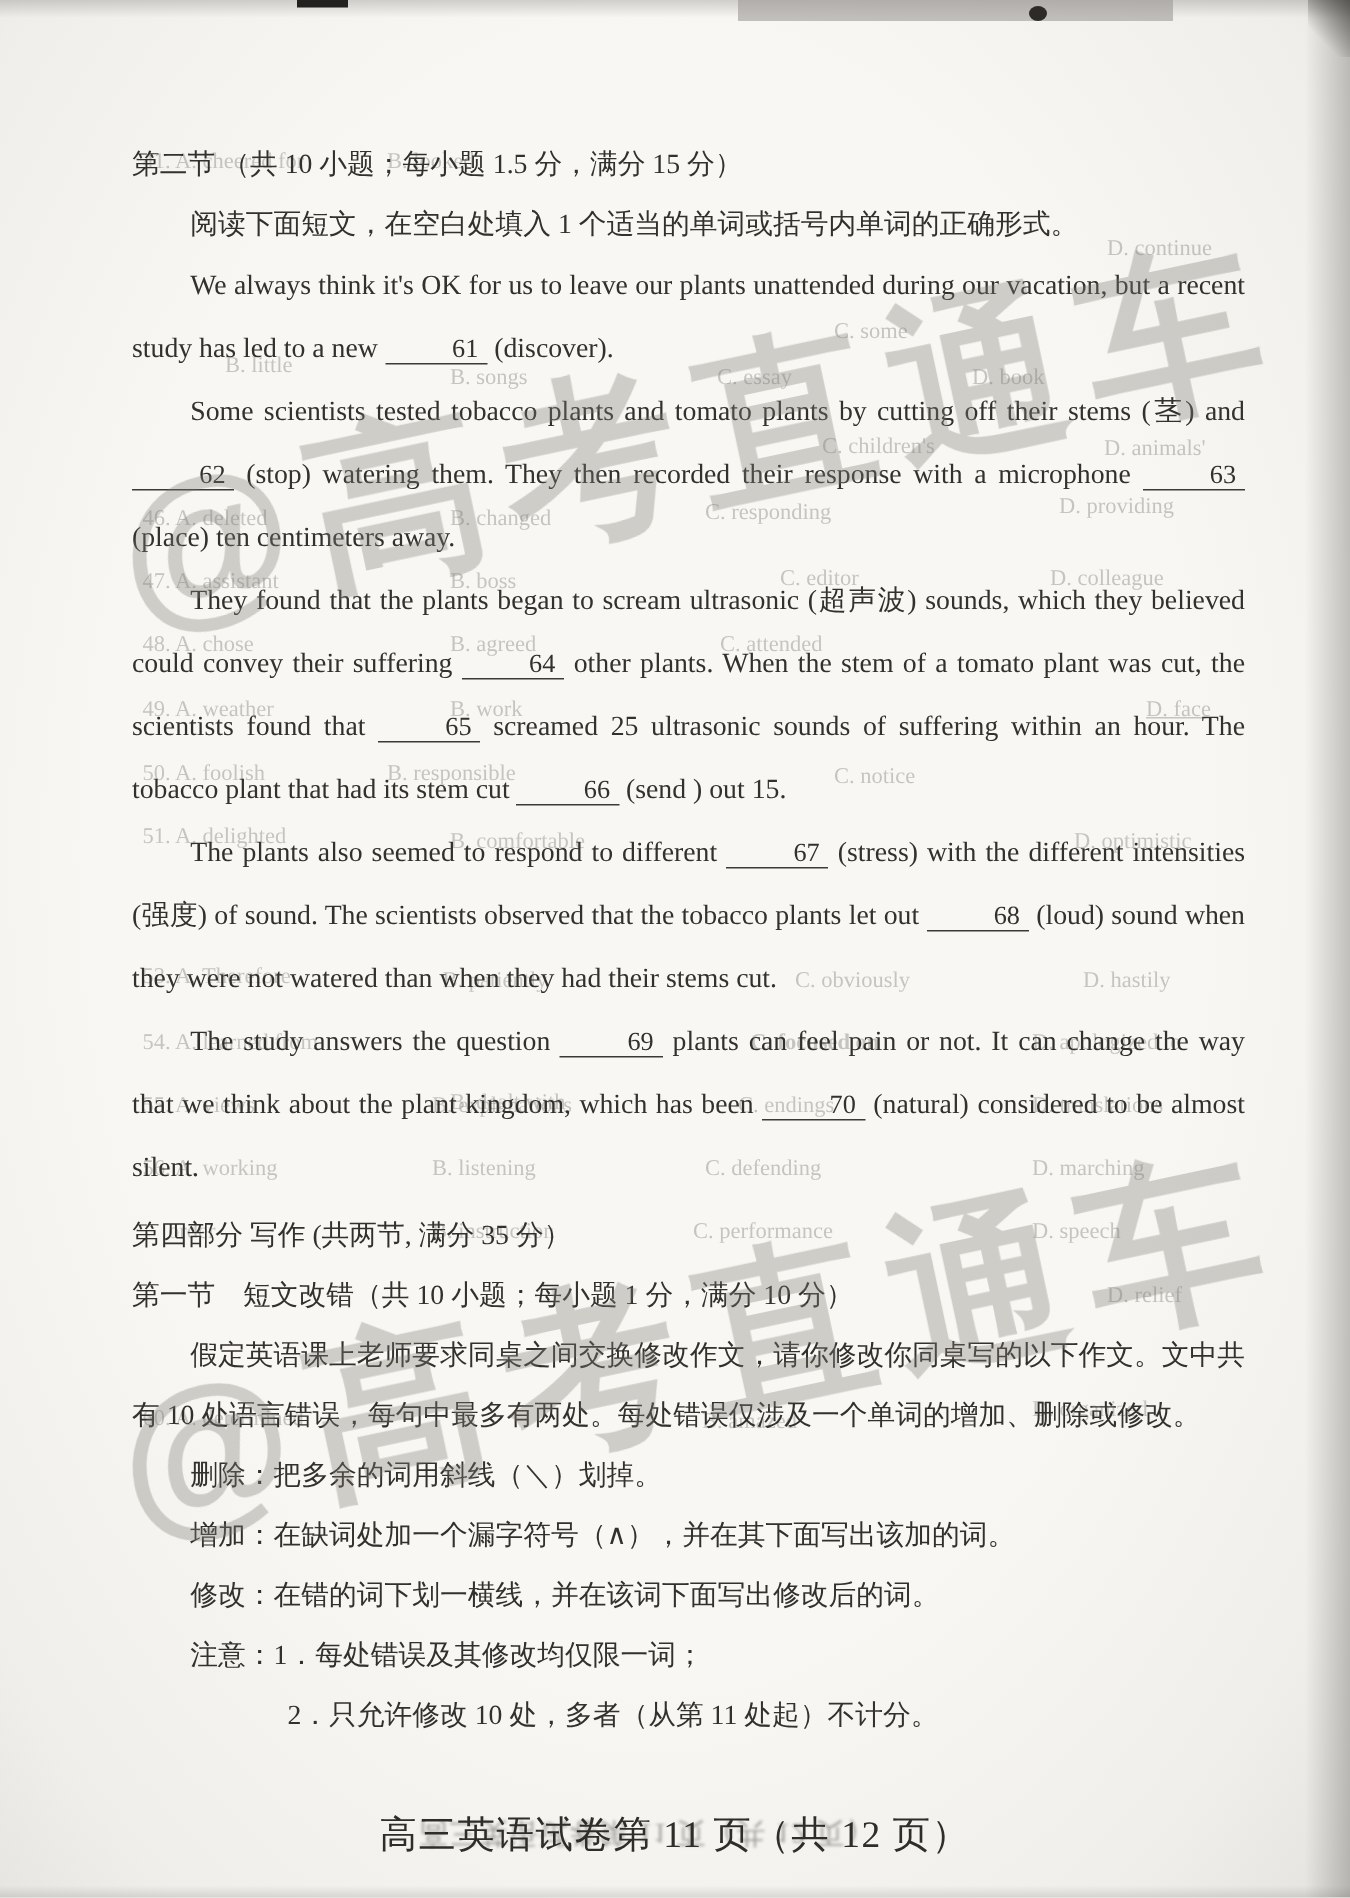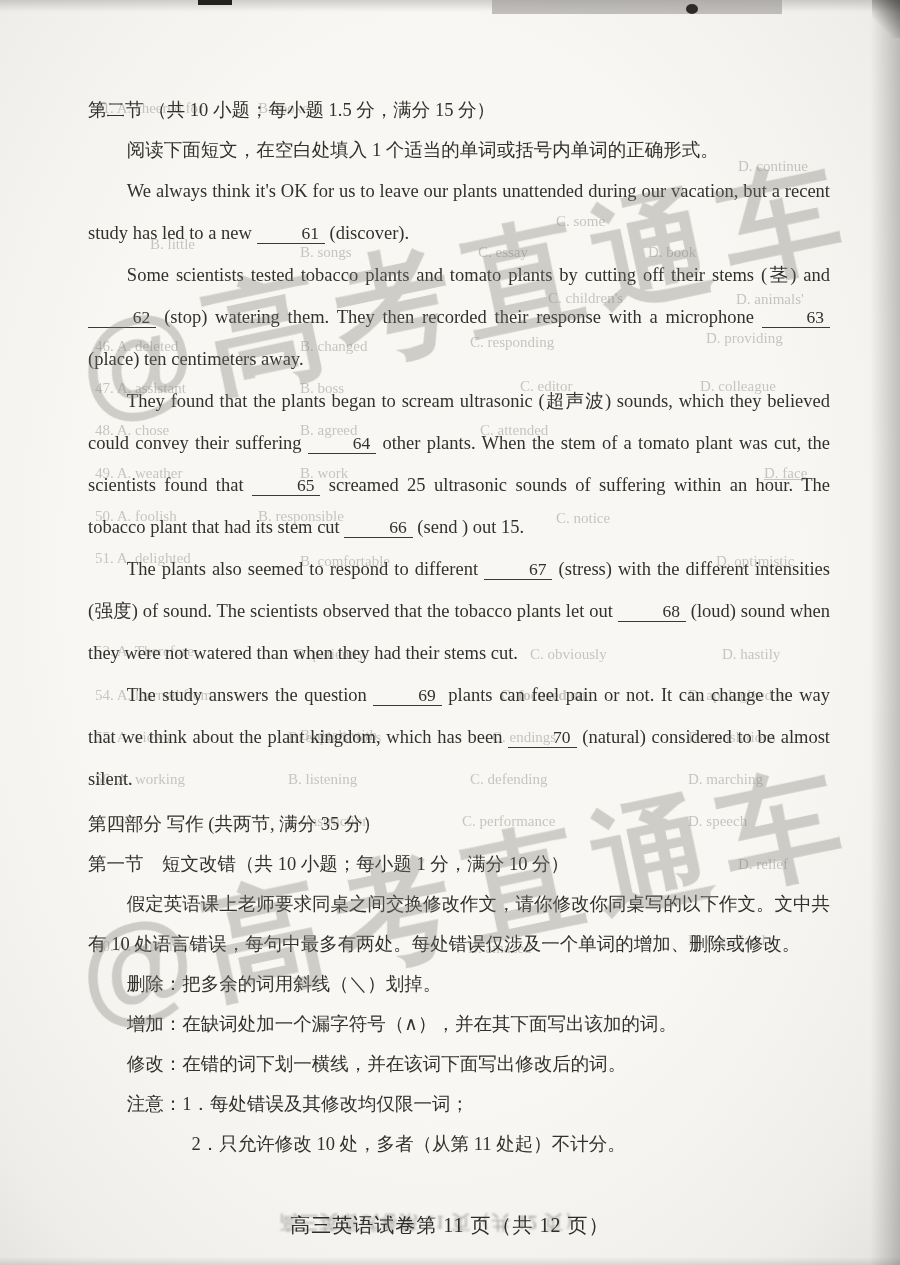--- a/index.html
+++ b/index.html
@@ -58,21 +58,21 @@
   .bleed{
     position:absolute;white-space:nowrap;
     font-size:15px;color:#8f8d88;opacity:.48;
     filter:blur(.3px);
     font-family:"Liberation Serif","DejaVu Serif",serif;
   }
 
   
   .footer{
     position:absolute;bottom:26px;left:0;width:100%;text-align:center;
-    font-size:20px;letter-spacing:1px;color:#2f2d29;z-index:5;
+    font-size:25px;letter-spacing:1px;color:#2f2d29;z-index:5;
   }
   .footer-ghost{
     position:absolute;bottom:30px;left:50%;z-index:2;white-space:nowrap;
     transform:translateX(-56%) scaleY(-1);
     font-size:19px;letter-spacing:1px;color:#4a4845;opacity:.5;filter:blur(1.1px);
   }
 </style>
 </head>
 <body>
 

